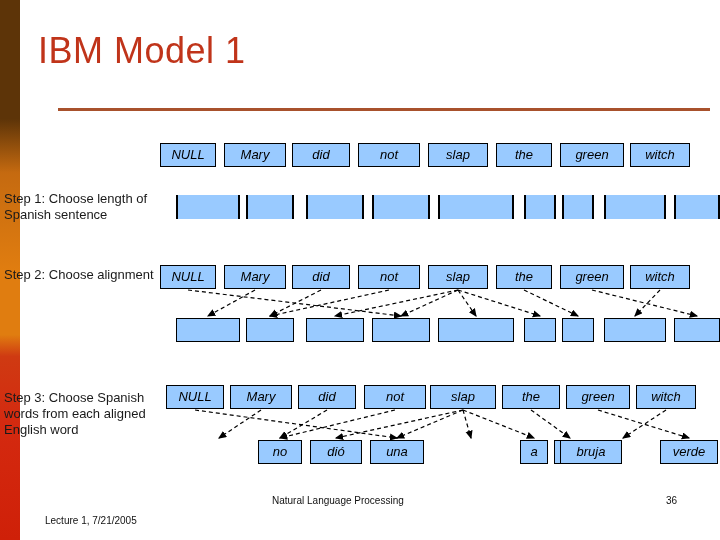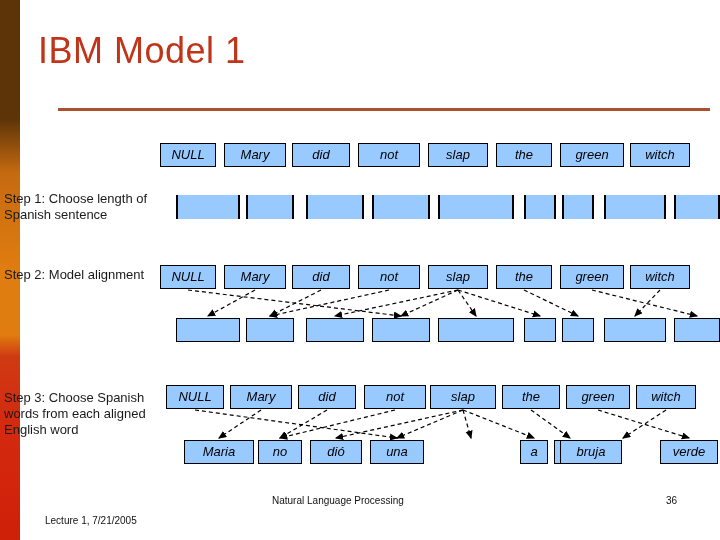--- a/index.html
+++ b/index.html
@@ -128,21 +128,21 @@
 </style>
 </head>
 <body>
 
 <div id="accent-bar"></div>
 
 <div id="page-title">IBM Model 1</div>
 <div id="title-rule"></div>
 
 <div class="step-label" id="step-1-label">Step 1: Choose length of Spanish sentence</div>
-<div class="step-label" id="step-2-label">Step 2: Model alignment</div>
+<div class="step-label" id="step-2-label">Step 2: Choose alignment</div>
 <div class="step-label" id="step-3-label">Step 3: Choose Spanish words from each aligned English word</div>
 
 <div id="diagram">
   <div class="row" id="s1-top" style="top: 143px; left: 0px; width: 720px;">
       <div class="cell bordered" style="left: 160px; width: 56px;">NULL</div>
       <div class="cell bordered" style="left: 224px; width: 62px;">Mary</div>
       <div class="cell bordered" style="left: 292px; width: 58px;">did</div>
       <div class="cell bordered" style="left: 358px; width: 62px;">not</div>
       <div class="cell bordered" style="left: 428px; width: 60px;">slap</div>
       <div class="cell bordered" style="left: 496px; width: 56px;">the</div>
@@ -205,21 +205,20 @@
       <div class="cell bordered" style="left: 166px; width: 58px;">NULL</div>
       <div class="cell bordered" style="left: 230px; width: 62px;">Mary</div>
       <div class="cell bordered" style="left: 298px; width: 58px;">did</div>
       <div class="cell bordered" style="left: 364px; width: 62px;">not</div>
       <div class="cell bordered" style="left: 430px; width: 66px;">slap</div>
       <div class="cell bordered" style="left: 502px; width: 58px;">the</div>
       <div class="cell bordered" style="left: 566px; width: 64px;">green</div>
       <div class="cell bordered" style="left: 636px; width: 60px;">witch</div>
     </div>
   <div class="row" id="s3-bottom" style="top: 440px; left: 0px; width: 720px;">
-      <div class="cell bordered" style="left: 184px; width: 70px;">Maria</div>
       <div class="cell bordered" style="left: 258px; width: 44px;">no</div>
       <div class="cell bordered" style="left: 310px; width: 52px;">dió</div>
       <div class="cell bordered" style="left: 370px; width: 54px;">una</div>
       <div class="cell bordered" style="left: 520px; width: 28px;">a</div>
       <div class="cell bordered" style="left: 554px; width: 32px;">la</div>
       <div class="cell bordered" style="left: 560px; width: 62px;">bruja</div>
       <div class="cell bordered" style="left: 660px; width: 58px;">verde</div>
     </div>
   <svg class="arrows" id="s3-arrows" viewBox="0 0 720 540" width="720" height="540">
       <defs>

